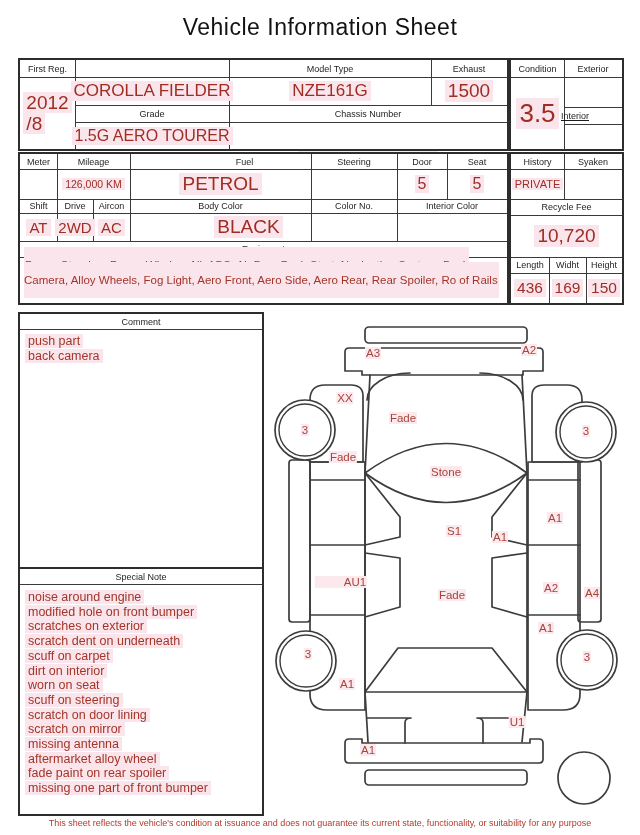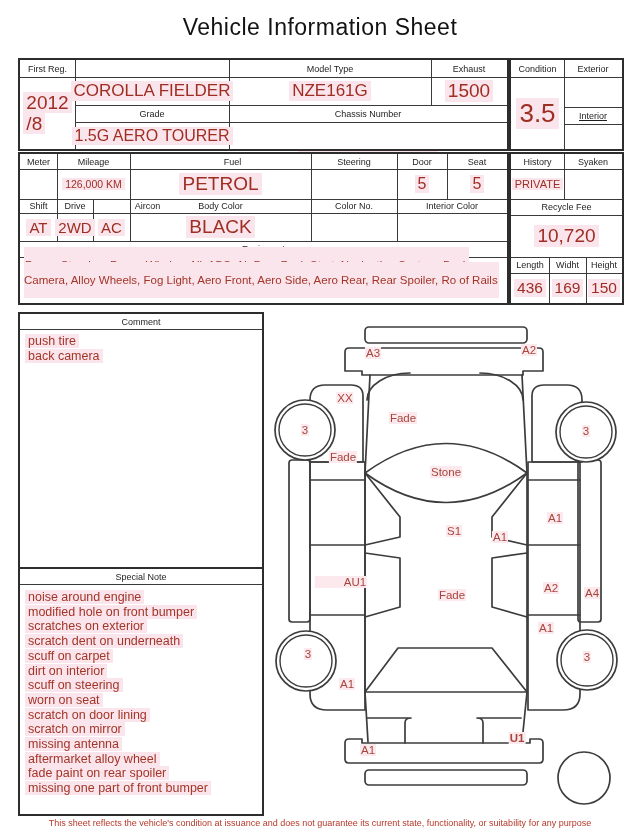--- a/index.html
+++ b/index.html
@@ -67,67 +67,67 @@
   <div class="tbl" style="left:509px;top:58px;width:115px;height:93px;">
     <div class="vl" style="left:53px;top:0;height:89px;"></div>
     <div class="hl" style="left:0;top:17px;width:111px;"></div>
     <div class="hl" style="left:53px;top:47px;width:58px;"></div>
     <div class="hl" style="left:53px;top:64px;width:58px;"></div>
     <div class="hdr" style="left:0;top:0;width:53px;height:17px;">Condition</div>
     <div class="val" style="left:0;top:17px;width:53px;height:72px;font-size:26px;">
         <span class="pk">3.5</span>
       </div>
     <div class="hdr" style="left:53px;top:0;width:58px;height:17px;">Exterior</div>
-    <div class="hdr" style="left:53px;top:47px;width:58px;height:17px;text-decoration:underline;">Interior</div>
+    <div class="hdr" style="left:35px;top:47px;width:58px;height:17px;text-decoration:underline;">Interior</div>
   </div>
 
   <div class="tbl" style="left:18px;top:152px;width:491px;height:153px;">
     <div class="vl" style="left:37px;top:0;height:87px;"></div>
     <div class="vl" style="left:73px;top:45px;height:42px;"></div>
     <div class="vl" style="left:110px;top:0;height:87px;"></div>
     <div class="vl" style="left:291px;top:0;height:87px;"></div>
     <div class="vl" style="left:377px;top:0;height:87px;"></div>
     <div class="vl" style="left:427px;top:0;height:45px;"></div>
     <div class="hl" style="left:0;top:15px;width:487px;"></div>
     <div class="hl" style="left:0;top:45px;width:487px;"></div>
     <div class="hl" style="left:0;top:59px;width:487px;"></div>
     <div class="hl" style="left:0;top:87px;width:487px;"></div>
     <div class="hl" style="left:0;top:103px;width:487px;"></div>
     <div class="hdr" style="left:0;top:0;width:37px;height:15px;">Meter</div>
     <div class="hdr" style="left:37px;top:0;width:73px;height:15px;">Mileage</div>
     <div class="val" style="left:37px;top:15px;width:73px;height:30px;font-size:10.5px;">
         <span class="pk">126,000 KM</span>
       </div>
-    <div class="hdr" style="left:110px;top:0;width:181px;height:15px;padding-left:12px;">Fuel</div>
+    <div class="hdr" style="left:122px;top:0;width:181px;height:15px;padding-left:12px;">Fuel</div>
     <div class="val" style="left:110px;top:15px;width:181px;height:30px;font-size:19px;">
         <span class="pk">PETROL</span>
       </div>
     <div class="hdr" style="left:291px;top:0;width:86px;height:15px;">Steering</div>
     <div class="hdr" style="left:377px;top:0;width:50px;height:15px;">Door</div>
     <div class="val" style="left:377px;top:15px;width:50px;height:30px;font-size:16px;">
         <span class="pk">5</span>
       </div>
     <div class="hdr" style="left:427px;top:0;width:60px;height:15px;">Seat</div>
     <div class="val" style="left:427px;top:15px;width:60px;height:30px;font-size:16px;">
         <span class="pk">5</span>
       </div>
     <div class="hdr" style="left:0;top:45px;width:37px;height:14px;">Shift</div>
     <div class="val" style="left:0;top:59px;width:37px;height:28px;font-size:15px;">
         <span class="pk">AT</span>
       </div>
     <div class="hdr" style="left:37px;top:45px;width:36px;height:14px;">Drive</div>
     <div class="val" style="left:37px;top:59px;width:36px;height:28px;font-size:15px;">
         <span class="pk">2WD</span>
       </div>
-    <div class="hdr" style="left:73px;top:45px;width:37px;height:14px;margin-left:36px;">Aircon</div>
+    <div class="hdr" style="left:73px;top:45px;width:37px;height:14px;">Aircon</div>
     <div class="val" style="left:73px;top:59px;width:37px;height:28px;font-size:15px;">
         <span class="pk">AC</span>
       </div>
     <div class="hdr" style="left:110px;top:45px;width:181px;height:14px;">Body Color</div>
-    <div class="val" style="left:110px;top:59px;width:181px;height:28px;font-size:19px;">
+    <div class="val" style="left:110px;top:59px;width:181px;height:28px;font-size:19px;padding-left:28px;">
         <span class="pk">BLACK</span>
       </div>
     <div class="hdr" style="left:291px;top:45px;width:86px;height:14px;">Color No.</div>
     <div class="hdr" style="left:377px;top:45px;width:110px;height:14px;">Interior Color</div>
     <div class="hdr" style="left:0;top:87px;width:487px;height:16px;">Equipment</div>
     <div class="lines" style="left:0;top:104px;width:479px;padding:0 4px;font-size:11.5px;line-height:15px;white-space:normal;"><span class="pk" style="padding:12px 1px;">Power Steering, Power Window  All, ABS, Air Bag, Push Start, Navigation System, Back Camera, Alloy Wheels, Fog Light, Aero Front, Aero Side, Aero Rear, Rear Spoiler, Ro of Rails</span></div>
   </div>
 
   <div class="tbl" style="left:509px;top:152px;width:115px;height:153px;">
     <div class="vl" style="left:53px;top:0;height:45px;"></div>
@@ -158,37 +158,37 @@
       </div>
     <div class="val" style="left:75px;top:119px;width:36px;height:30px;font-size:15.5px;">
         <span class="pk">150</span>
       </div>
   </div>
 
   <div class="box" style="left:18px;top:312px;width:246px;height:257px;">
     <div class="hdr" style="left:0;top:0;width:242px;height:15px;">Comment</div>
     <div class="hl" style="left:0;top:15px;width:242px;"></div>
     <div class="lines" style="left:0;top:20px;width:232px;padding:0 5px;font-size:12.5px;">
-      <div><span class="pk">push tire</span></div>
+      <div><span class="pk">push part</span></div>
       <div><span class="pk">back camera</span></div>
     </div>
   </div>
 
   <div class="box" style="left:18px;top:567px;width:246px;height:249px;">
     <div class="hdr" style="left:0;top:0;width:242px;height:15px;">Special Note</div>
     <div class="hl" style="left:0;top:15px;width:242px;"></div>
     <div class="lines" style="left:0;top:21px;width:232px;padding:0 5px;font-size:12.5px;">
       <div><span class="pk">noise around engine</span></div>
       <div><span class="pk">modified hole on front bumper</span></div>
       <div><span class="pk">scratches on exterior</span></div>
       <div><span class="pk">scratch dent on underneath</span></div>
       <div><span class="pk">scuff on carpet</span></div>
       <div><span class="pk">dirt on interior</span></div>
+      <div><span class="pk">worn on seat</span></div>
       <div><span class="pk">scuff on steering</span></div>
-      <div><span class="pk">worn on seat</span></div>
       <div><span class="pk">scratch on door lining</span></div>
       <div><span class="pk">scratch on mirror</span></div>
       <div><span class="pk">missing antenna</span></div>
       <div><span class="pk">aftermarket alloy wheel</span></div>
       <div><span class="pk">fade paint on rear spoiler</span></div>
       <div><span class="pk">missing one part of front bumper</span></div>
     </div>
   </div>
 
   <div class="abs" style="left:270px;top:310px;width:370px;height:520px;">
@@ -244,18 +244,18 @@
     <span class="dlab" style="left:285px;top:208px;">A1</span>
     <span class="dlab" style="left:71px;top:272px;padding-left:29px;">AU1</span>
     <span class="dlab" style="left:182px;top:285px;">Fade</span>
     <span class="dlab" style="left:281px;top:278px;">A2</span>
     <span class="dlab" style="left:322px;top:283px;">A4</span>
     <span class="dlab" style="left:276px;top:318px;">A1</span>
     <span class="dlab" style="left:38px;top:344px;">3</span>
     <span class="dlab" style="left:317px;top:347px;">3</span>
     <span class="dlab" style="left:77px;top:374px;">A1</span>
     <span class="dlab" style="left:98px;top:440px;">A1</span>
-    <span class="dlab" style="left:247px;top:428px;font-weight:bold;">U1</span>
+    <span class="dlab" style="left:247px;top:412px;">U1</span>
   </div>
 
   <div class="abs" id="footer">This sheet reflects the vehicle's condition at issuance and does not guarantee its current state, functionality, or suitability for any purpose</div>
 
 </div>
 
 </body></html>

